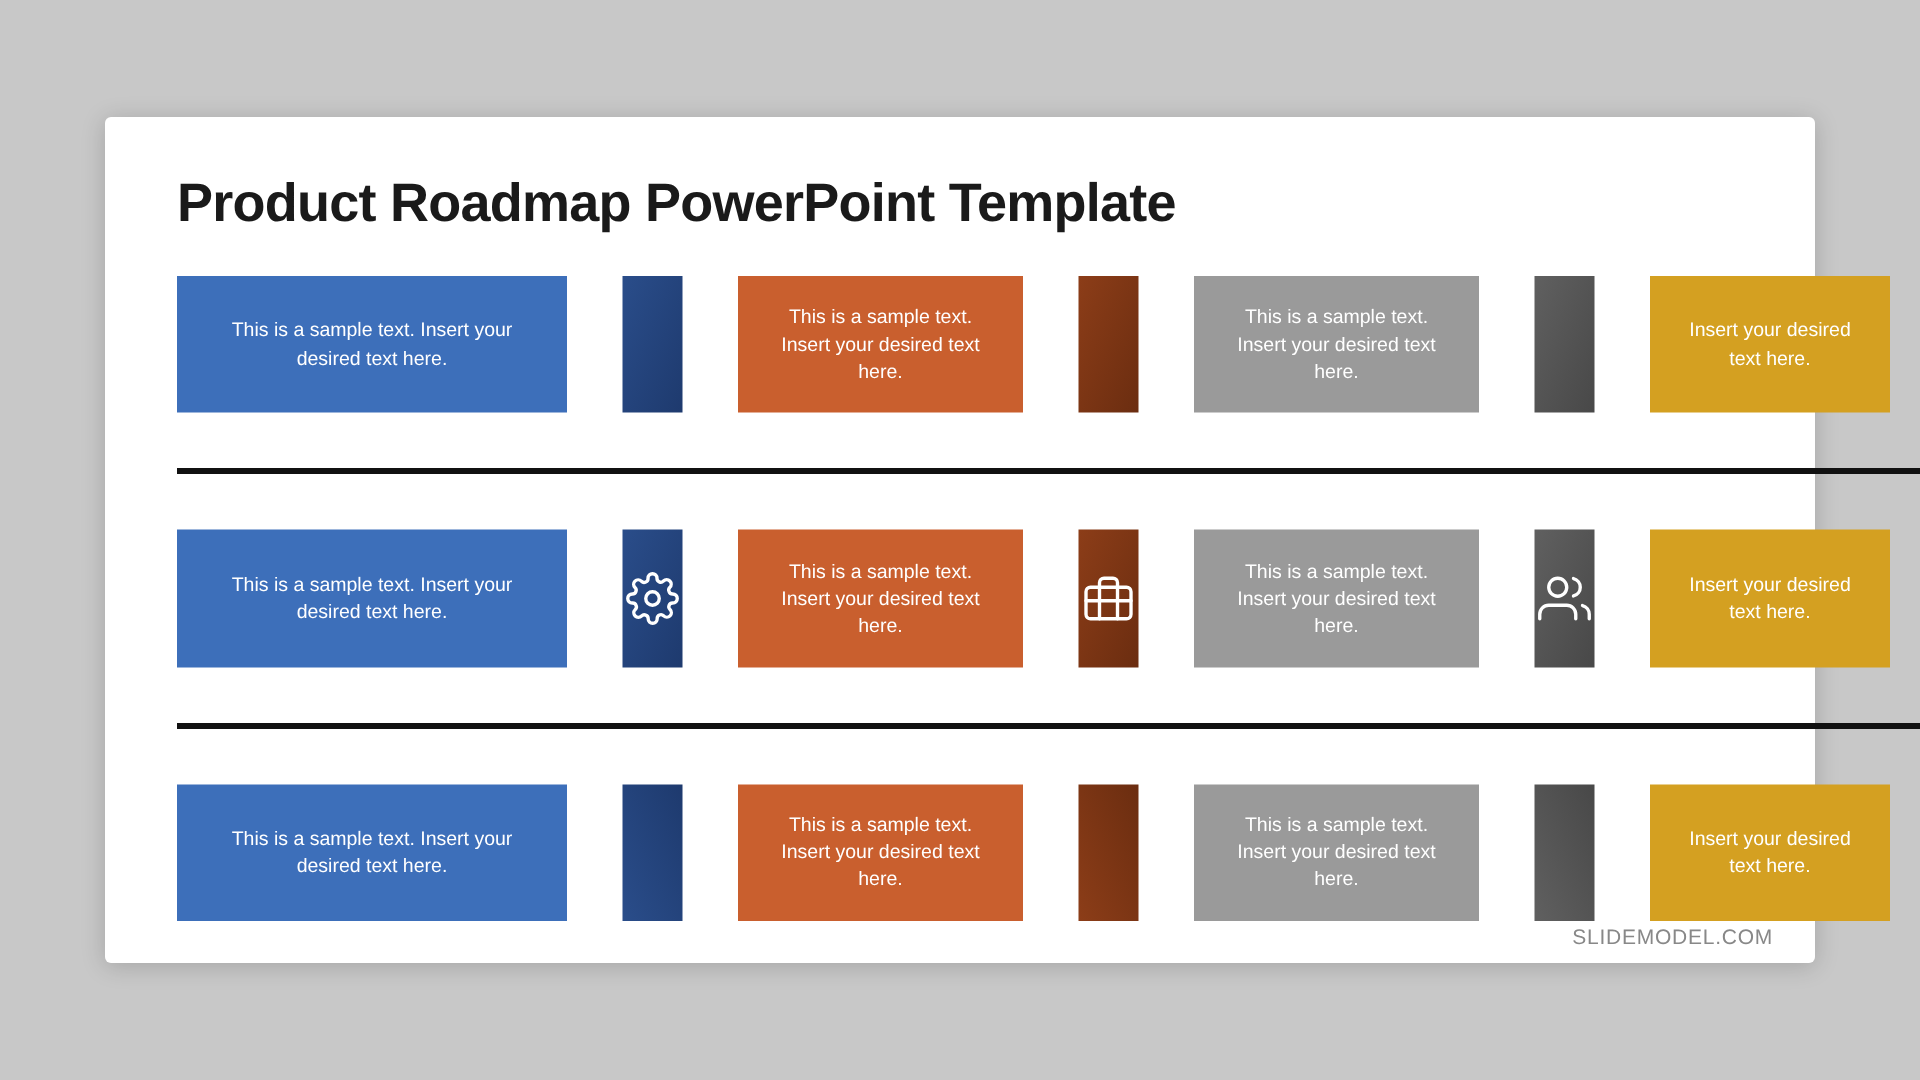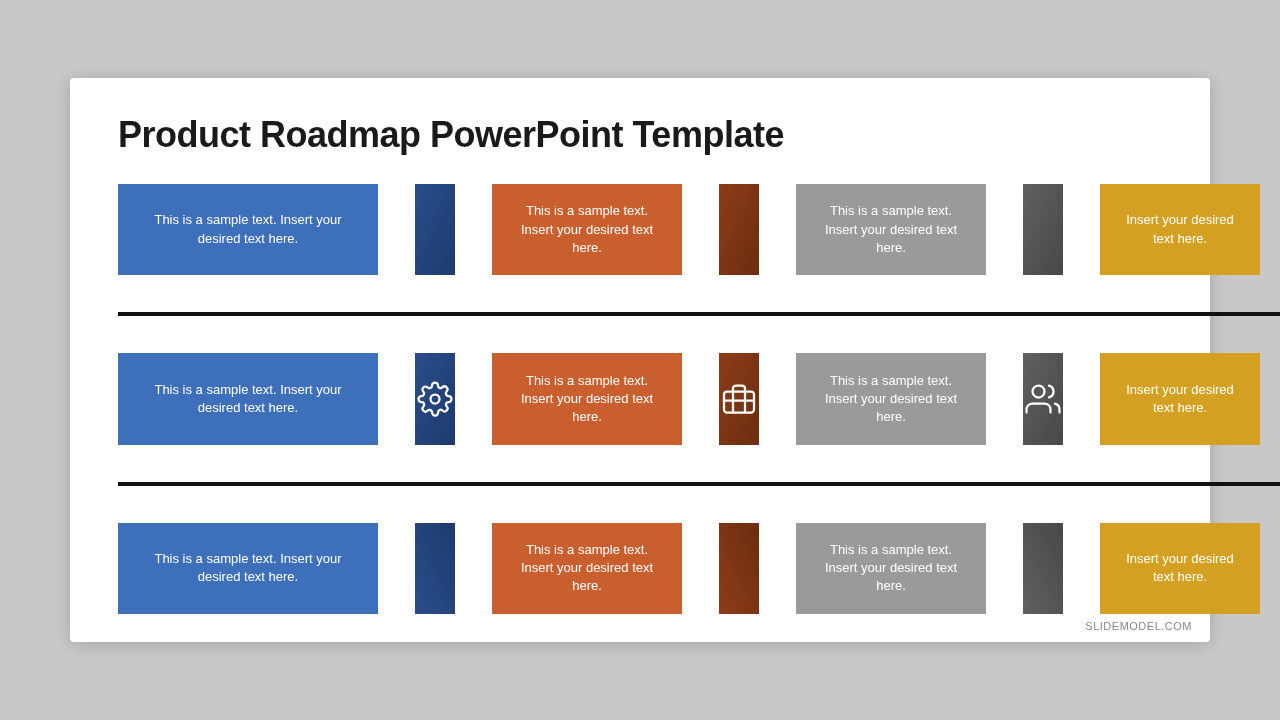--- a/index.html
+++ b/index.html
@@ -61,22 +61,22 @@
       width: 100%;
       height: 100%;
       display: flex;
       align-items: center;
       justify-content: center;
     }
 
     .slidemodel-credit {
       position: absolute;
       bottom: 10px;
-      right: 18px;
-      font-size: 11px;
+      right: 28px;
+      font-size: 14px;
       color: #888;
       letter-spacing: 0.5px;
     }
 
     
     .icon-svg {
       width: 36px;
       height: 36px;
     }
   </style>

